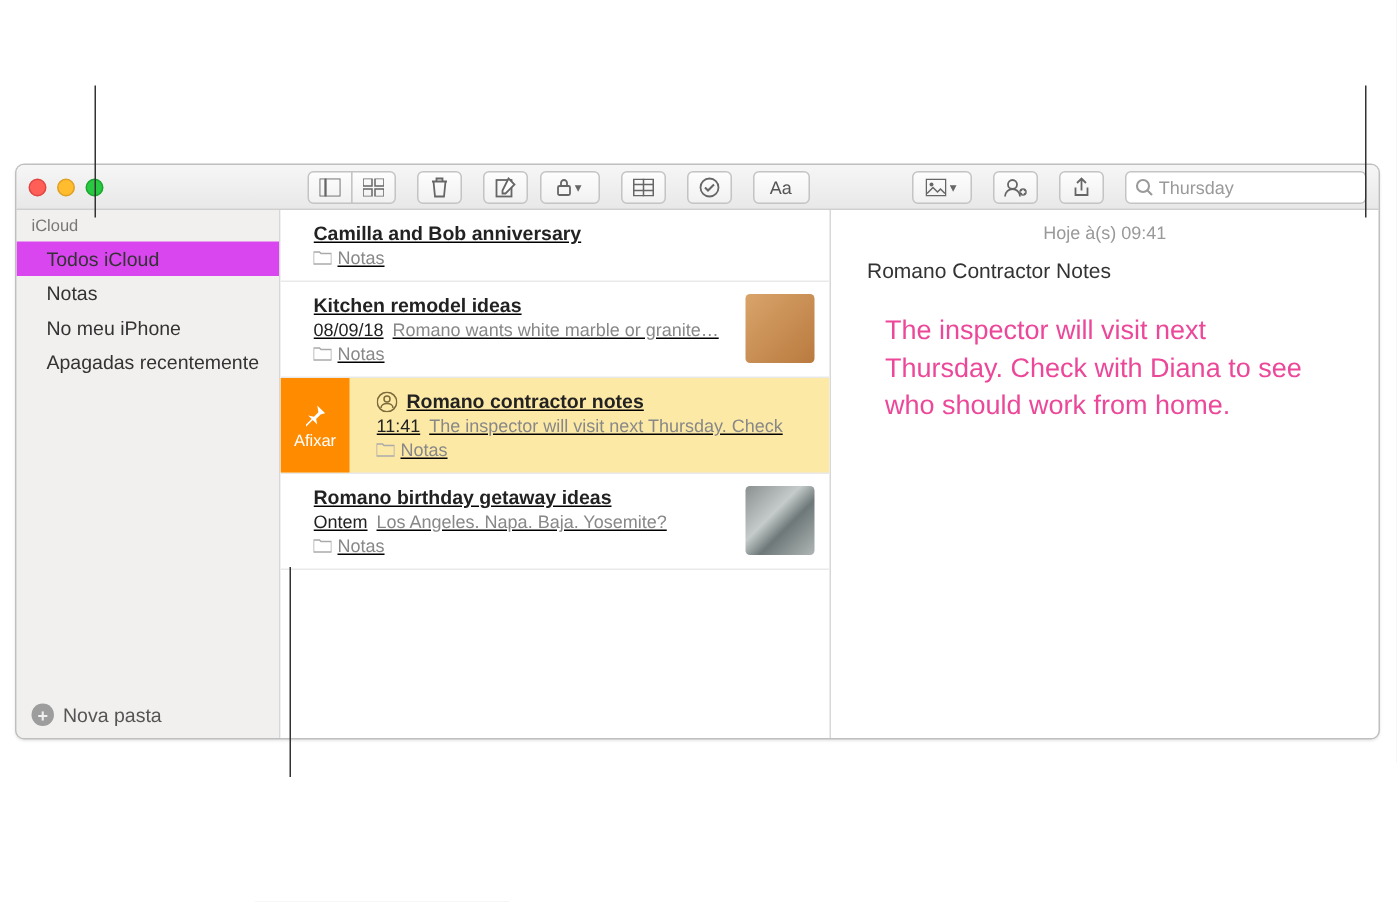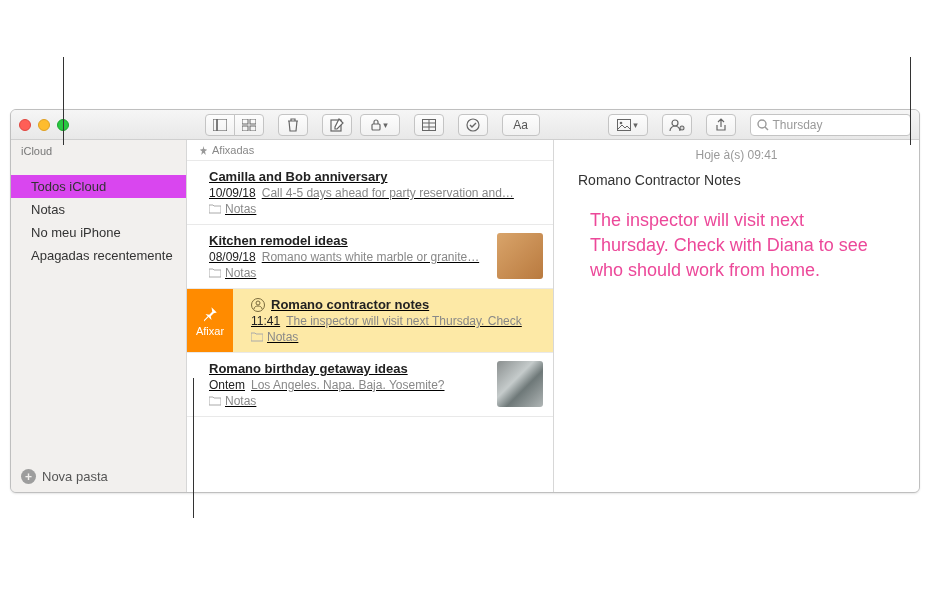--- a/index.html
+++ b/index.html
@@ -69,21 +69,21 @@
   
   .body { display: flex; flex: 1; min-height: 0; }
   
   .sidebar {
     width: 176px; flex-shrink: 0;
     background: #f2f0ee;
     border-right: 1px solid #d7d7d7;
     display: flex; flex-direction: column;
     font-size: 13px;
   }
-  .sb-header { font-size: 11px; color: #777; padding: 5px 10px 18px; }
+  .sb-header { font-size: 11px; color: #777; padding: 5px 10px 4px; }
   .sb-item { padding: 4px 10px 4px 20px; color: #333; }
   .sb-item.selected { background: #d946ef; }
   .sb-footer {
     margin-top: auto;
     padding: 8px 10px;
     display: flex; align-items: center; gap: 6px;
     color: #555; font-size: 13px;
     border-top: 0px solid #d7d7d7;
   }
   .plus-circle {
@@ -285,31 +285,24 @@
           <div class="sb-item">No meu iPhone</div>
           <div class="sb-item">Apagadas recentemente</div>
         </div>
       <div class="sb-footer">
         <div class="plus-circle">+</div>
         <span>Nova pasta</span>
       </div>
     </div>
 
     <div class="notelist">
-      <div class="nl-section">
-        <svg width="9" height="9" viewBox="0 0 12 12">
-            <path d="M6 0l1 4 4 1-3 2 1 5-3-3-3 3 1-5L1 5l4-1z" fill="#999"></path>
-          </svg>
-        <span>Afixadas</span>
-      </div>
       <div id="nl-items">
           <div class="note-row">
             <div class="text">
               <div class="note-title">Camilla and Bob anniversary</div>
-              <div class="note-meta"><span>10/09/18</span><span class="preview">Call 4-5 days ahead for party reservation and…</span></div>
               <div class="note-folder">
                 <svg class="folder-icon" viewBox="0 0 12 10">
                   <path d="M0 1h4l1 1h7v7H0z" fill="none" stroke="#aaa" stroke-width="1"></path>
                 </svg>
                 <span>Notas</span>
               </div>
             </div>
           </div>
           <div class="note-row">
             <div class="text">

